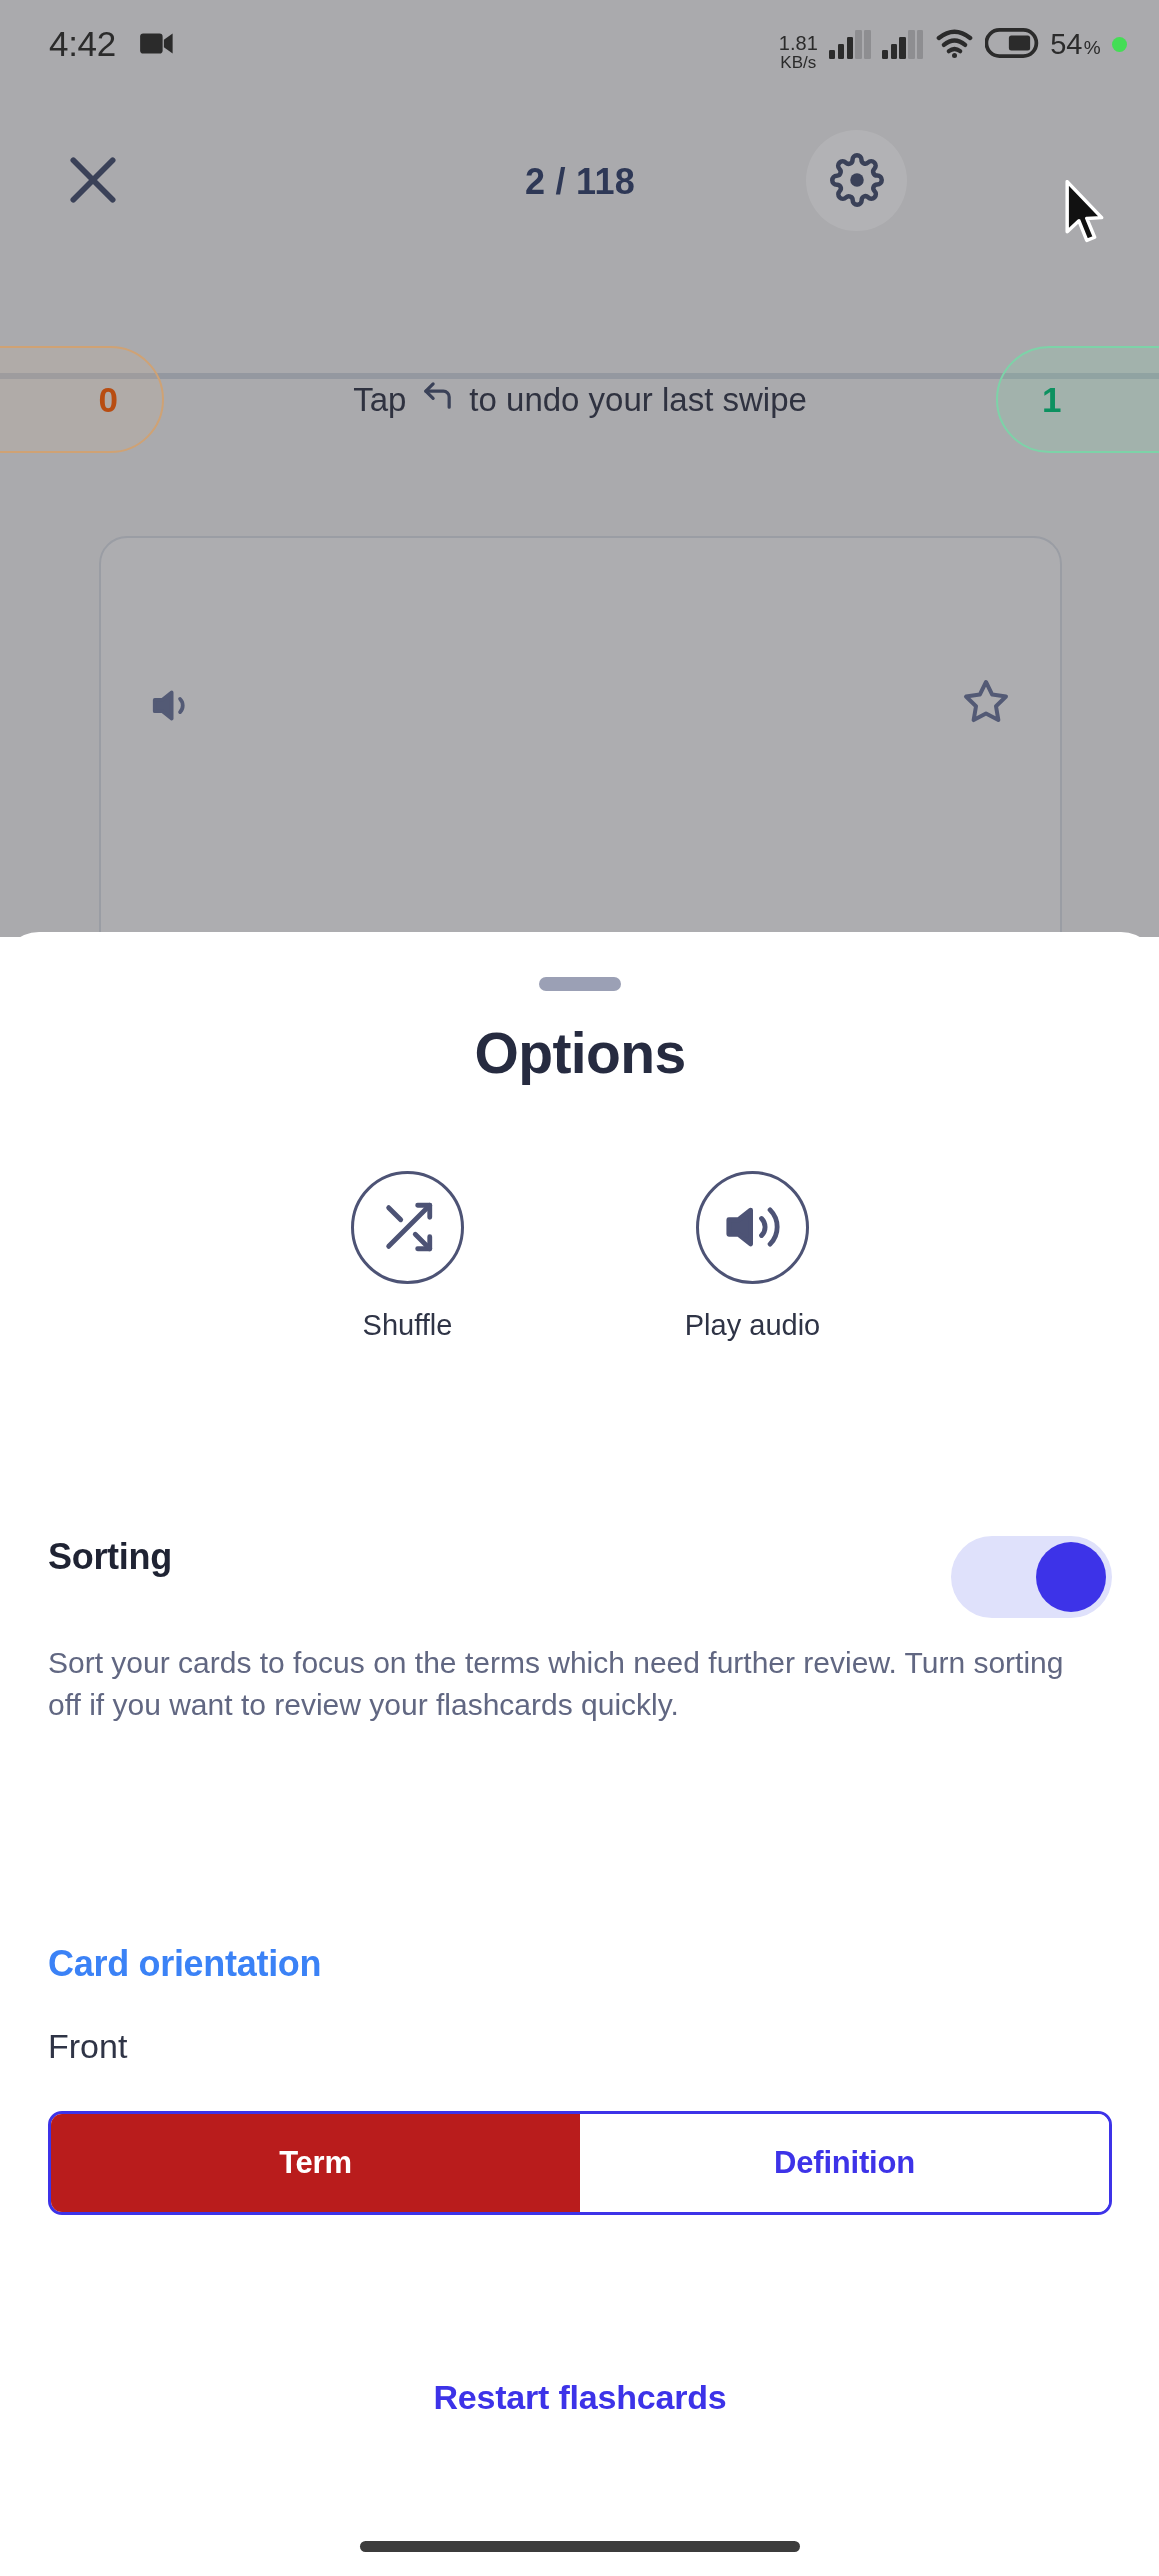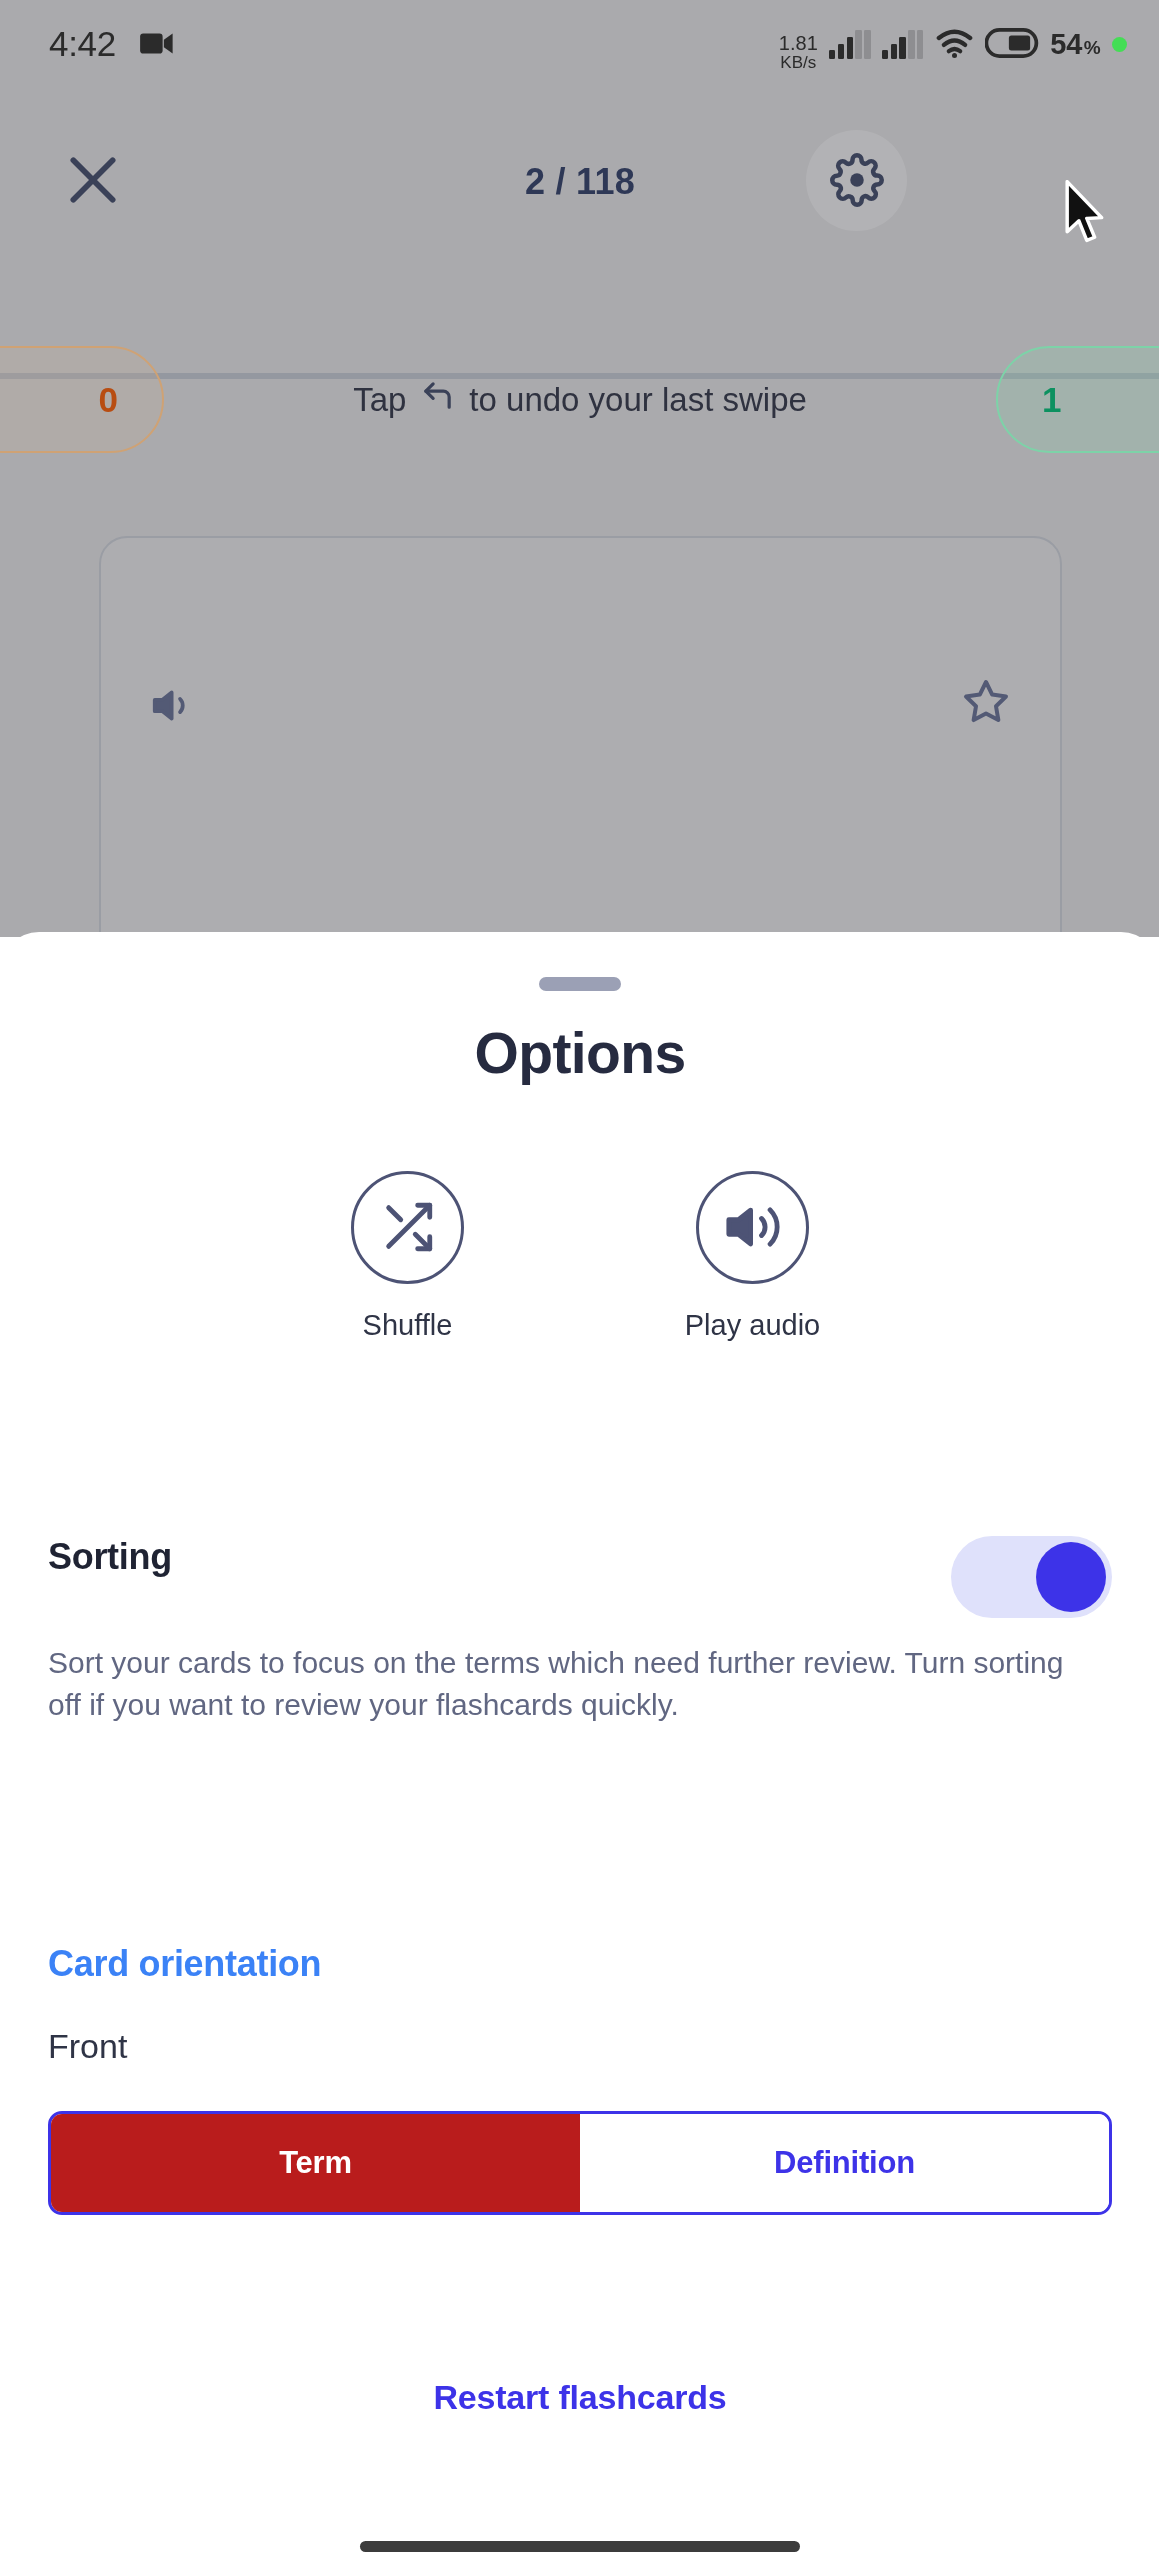--- a/index.html
+++ b/index.html
@@ -57,21 +57,21 @@
   #net-speed .v { font-size: 20px; font-weight: 500; }
   #net-speed .u { font-size: 17px; font-weight: 500; }
   .sig-bars { display: flex; align-items: flex-end; gap: 2.5px; height: 29px; }
   .sig-bars i { display: block; width: 6.3px; background: #2b2b2b; border-radius: 1.3px; }
   .sig-bars i.b1 { height: 8.8px; }
   .sig-bars i.b2 { height: 15px; }
   .sig-bars i.b3 { height: 21.4px; }
   .sig-bars i.b4 { height: 29px; background: #8e8e91; }
   .sig-bars i.b5 { height: 29px; background: #8e8e91; }
   #battery-pct {
-    font-size: 29px; font-weight: 700; color: #2b2b2b;
+    font-size: 29px; font-weight: 400; color: #2b2b2b;
     display: flex; align-items: baseline;
   }
   #battery-pct .pct { font-size: 19px; margin-left: 1.3px; }
   #rec-dot {
     width: 15px; height: 15px; border-radius: 50%;
     background: #44dd55;
   }
 
   
   #top-bar {

